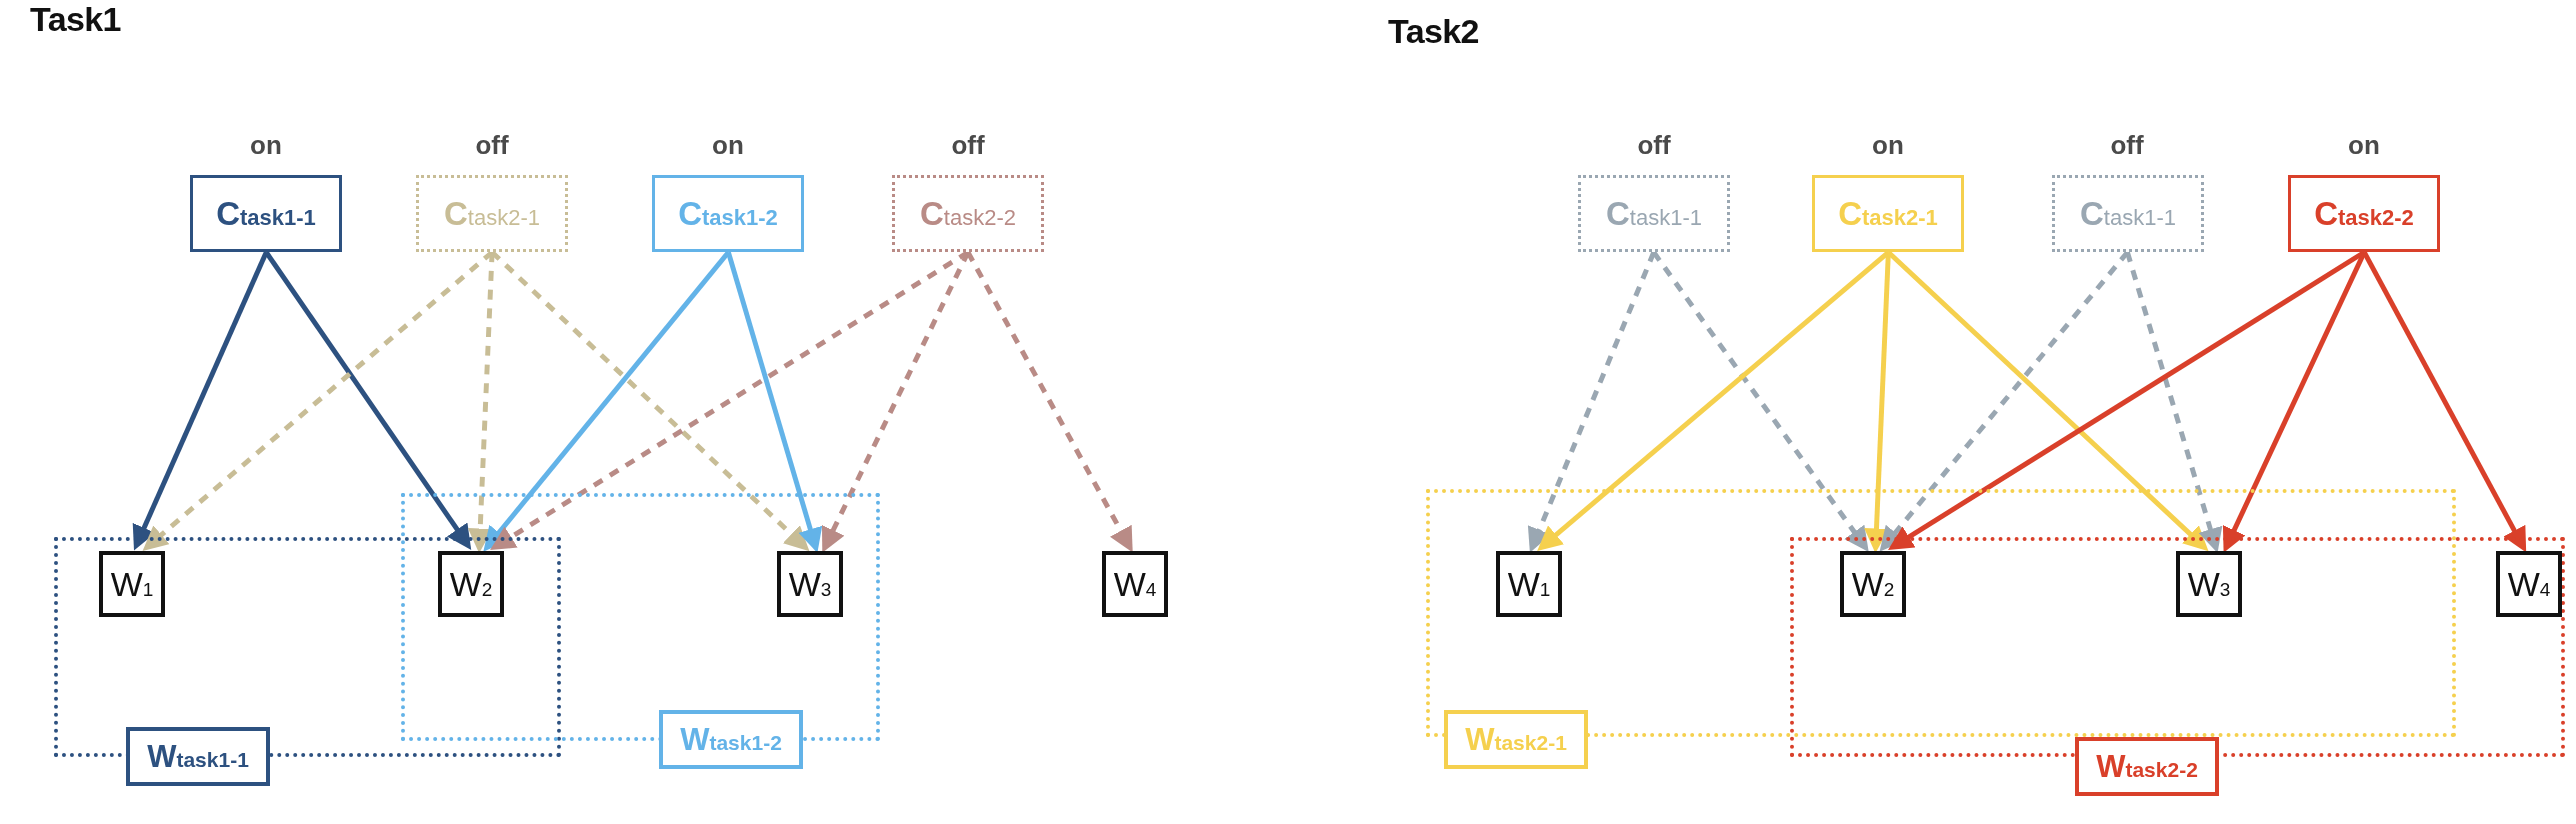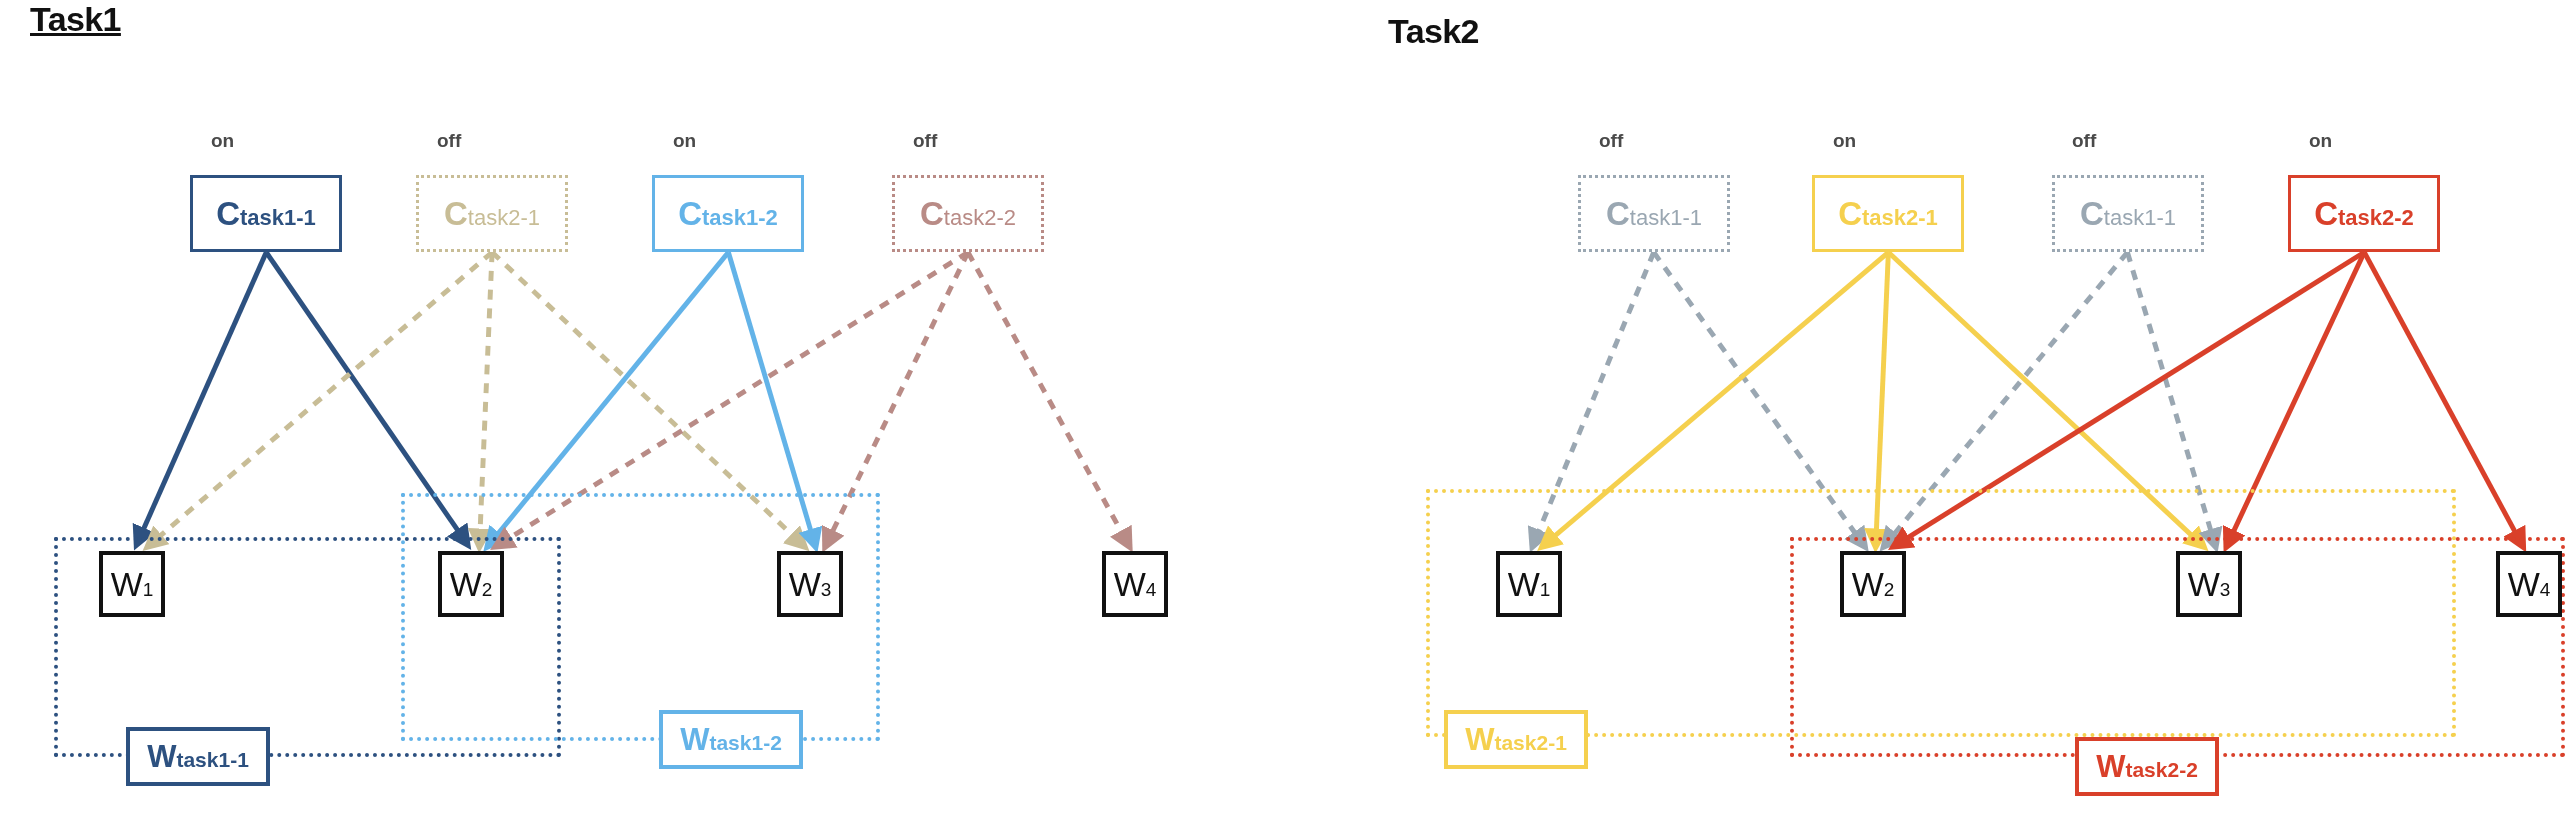--- a/index.html
+++ b/index.html
@@ -10,22 +10,22 @@
   .stage{position:absolute;left:0;top:0;width:2576px;height:824px;}
   svg.wires{position:absolute;left:0;top:0;width:2576px;height:824px;pointer-events:none;}
 
   .panel-title{
     position:absolute;font-size:34px;font-weight:bold;color:#111111;
     letter-spacing:-0.6px;white-space:nowrap;
   }
 
   
   .state-cap{
-    position:absolute;font-size:19px;font-weight:bold;color:#4a4a4a;
-    text-align:left;white-space:nowrap;
+    position:absolute;font-size:26px;font-weight:bold;color:#4a4a4a;
+    text-align:center;white-space:nowrap;
   }
 
   
   .cbox{
     position:absolute;box-sizing:border-box;background:#ffffff;
     display:flex;align-items:center;justify-content:center;
   }
   .cbox .lbl{
     font-size:25px;font-weight:bold;white-space:nowrap;line-height:1;
     display:inline-flex;align-items:baseline;
@@ -59,21 +59,21 @@
   }
   .chip .lbl{font-weight:bold;white-space:nowrap;display:inline-flex;align-items:baseline;line-height:1;}
   .chip .big{font-size:31px;}
   .chip .sub{font-size:21px;}
 </style>
 </head>
 <body>
 
 <div class="stage">
 
-  <div class="panel-title" style="left:30px;top:0px;text-decoration:underline;">Task1</div>
+  <div class="panel-title" style="left:30px;top:0px;">Task1</div>
 
   <svg class="wires" viewBox="0 0 4676 1496">
     <defs>
       <marker id="ah-navy" markerWidth="5" markerHeight="5" refX="3.6" refY="2.5" orient="auto">
           <path d="M0,0 L5,2.5 L0,5 z" fill="#2d5180"></path>
         </marker>
       <marker id="ah-khaki" markerWidth="5" markerHeight="5" refX="3.6" refY="2.5" orient="auto">
           <path d="M0,0 L5,2.5 L0,5 z" fill="#c8bd96"></path>
         </marker>
       <marker id="ah-lblue" markerWidth="5" markerHeight="5" refX="3.6" refY="2.5" orient="auto">

